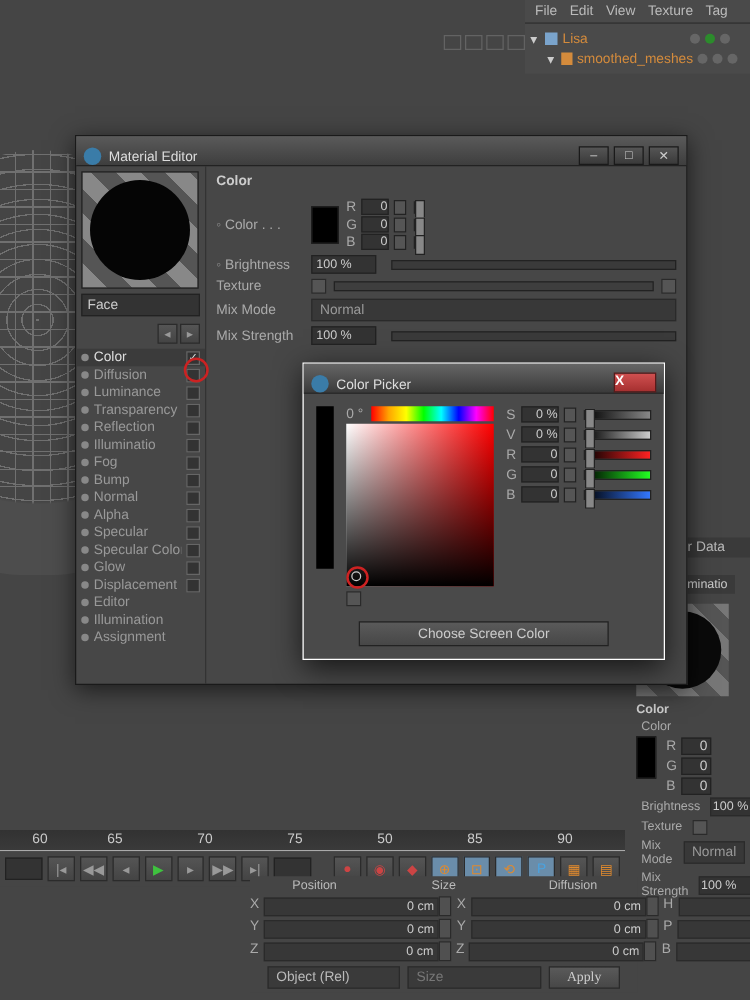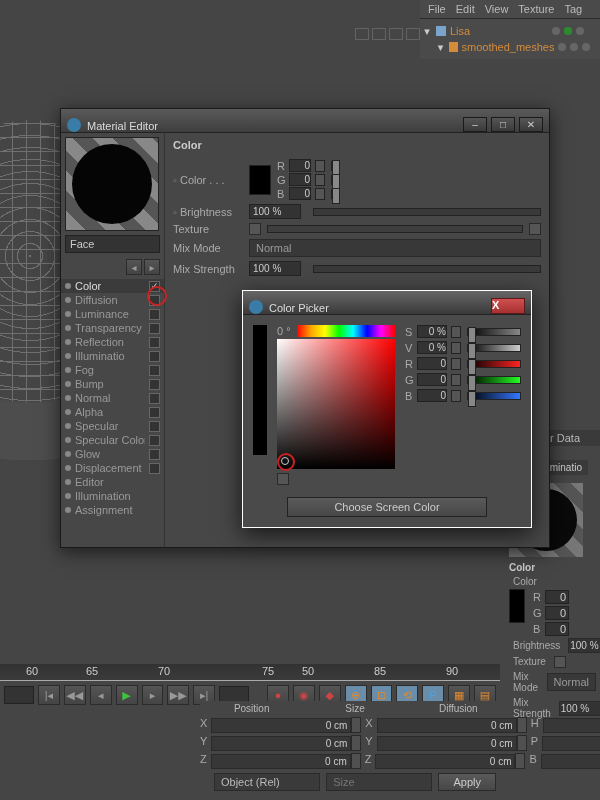--- a/index.html
+++ b/index.html
@@ -60,21 +60,21 @@
 .coords{position:absolute;left:200px;bottom:6px;width:310px;background:#454545;}
 .coords .hdr{display:flex;}
 .coords .hdr span{flex:1;text-align:center;font-size:10px;color:#bbb;padding:2px 0;}
 .coords .cr{display:flex;gap:4px;padding:1px 0;}
 .coords .lab{width:14px;text-align:right;color:#aaa;}
 .coords .cell{flex:1;display:flex;align-items:center;}
 .coords input{flex:1;background:#373737;border:1px solid #2a2a2a;color:#ccc;font-size:10px;padding:1px 3px;text-align:right;}
 .spin{width:10px;height:16px;background:#505050;border:1px solid #2a2a2a;}
 .coords .ftr{display:flex;gap:6px;padding:3px 14px;}
 .coords .drop{flex:1;background:#3a3a3a;border:1px solid #2a2a2a;color:#bbb;padding:2px 6px;text-align:left;}
-.applybtn{background:linear-gradient(#5a5a5a,#474747);border:1px solid #2a2a2a;padding:2px 14px;color:#ccc;}
+.applybtn{background:linear-gradient(#5a5a5a,#474747);border:1px solid #2a2a2a;padding:2px 14px;color:#ccc;font-family:Liberation Serif, serif;}
 
 
 .win{position:absolute;left:60px;top:108px;width:490px;height:440px;background:#474747;border:1px solid #1a1a1a;box-shadow:0 4px 18px rgba(0,0,0,.6);}
 .titlebar{height:24px;background:linear-gradient(#5a5a5a,#3e3e3e);display:flex;align-items:flex-end;padding:0 6px;color:#ddd;border-bottom:1px solid #222;}
 .titlebar .ic{width:14px;height:14px;border-radius:50%;background:#3a7ca8;margin-right:6px;}
 .titlebar .sp{flex:1;}
 .winbtn{width:24px;height:15px;margin-left:4px;background:linear-gradient(#555,#3a3a3a);border:1px solid #1a1a1a;color:#ccc;display:flex;align-items:center;justify-content:center;font-size:10px;}
 .winbody{position:absolute;inset:24px 0 0 0;display:flex;}
 .leftcol{width:104px;border-right:1px solid #333;}
 .preview-big{margin:4px;width:94px;height:94px;background:repeating-linear-gradient(45deg,#888 0 14px,#555 14px 28px);position:relative;border:1px solid #222;}
@@ -432,21 +432,21 @@
     </div>
   </div>
   <button class="choose">Choose Screen Color</button>
 </div>
 
 <div class="timeline">
   <div class="ticks" id="ticks">
       <span style="left: 32px;">60</span>
       <span style="left: 92px;">65</span>
       <span style="left: 164px;">70</span>
-      <span style="left: 236px; margin-left: 32px;">75</span>
+      <span style="left: 236px;">75</span>
       <span style="left: 308px;">50</span>
       <span style="left: 380px;">85</span>
       <span style="left: 452px;">90</span>
     </div>
   <div class="tline"></div>
   <div class="playbar">
     <input class="frame-in" style="">
     <span class="btn">|◂</span>
     <span class="btn">◀◀</span>
     <span class="btn">◂</span>

